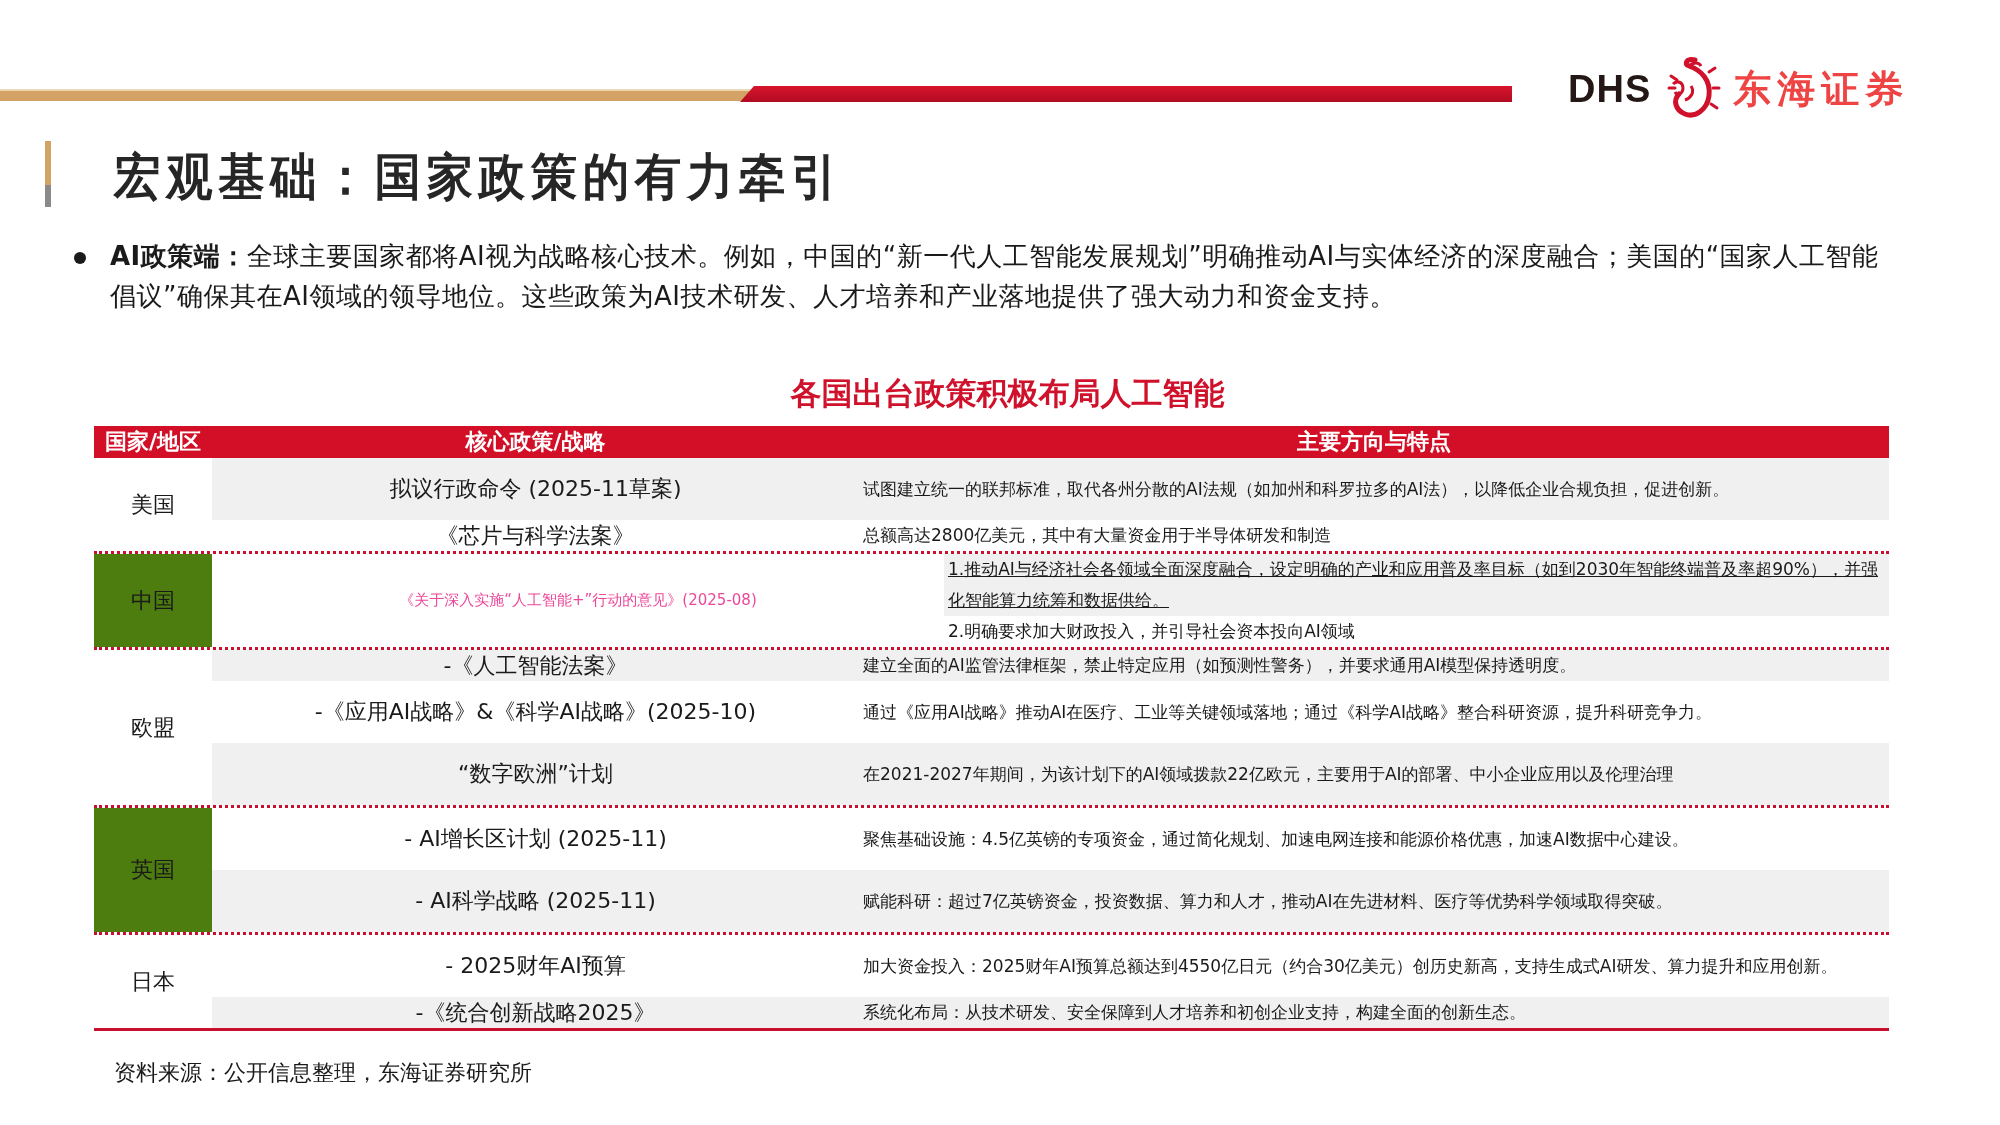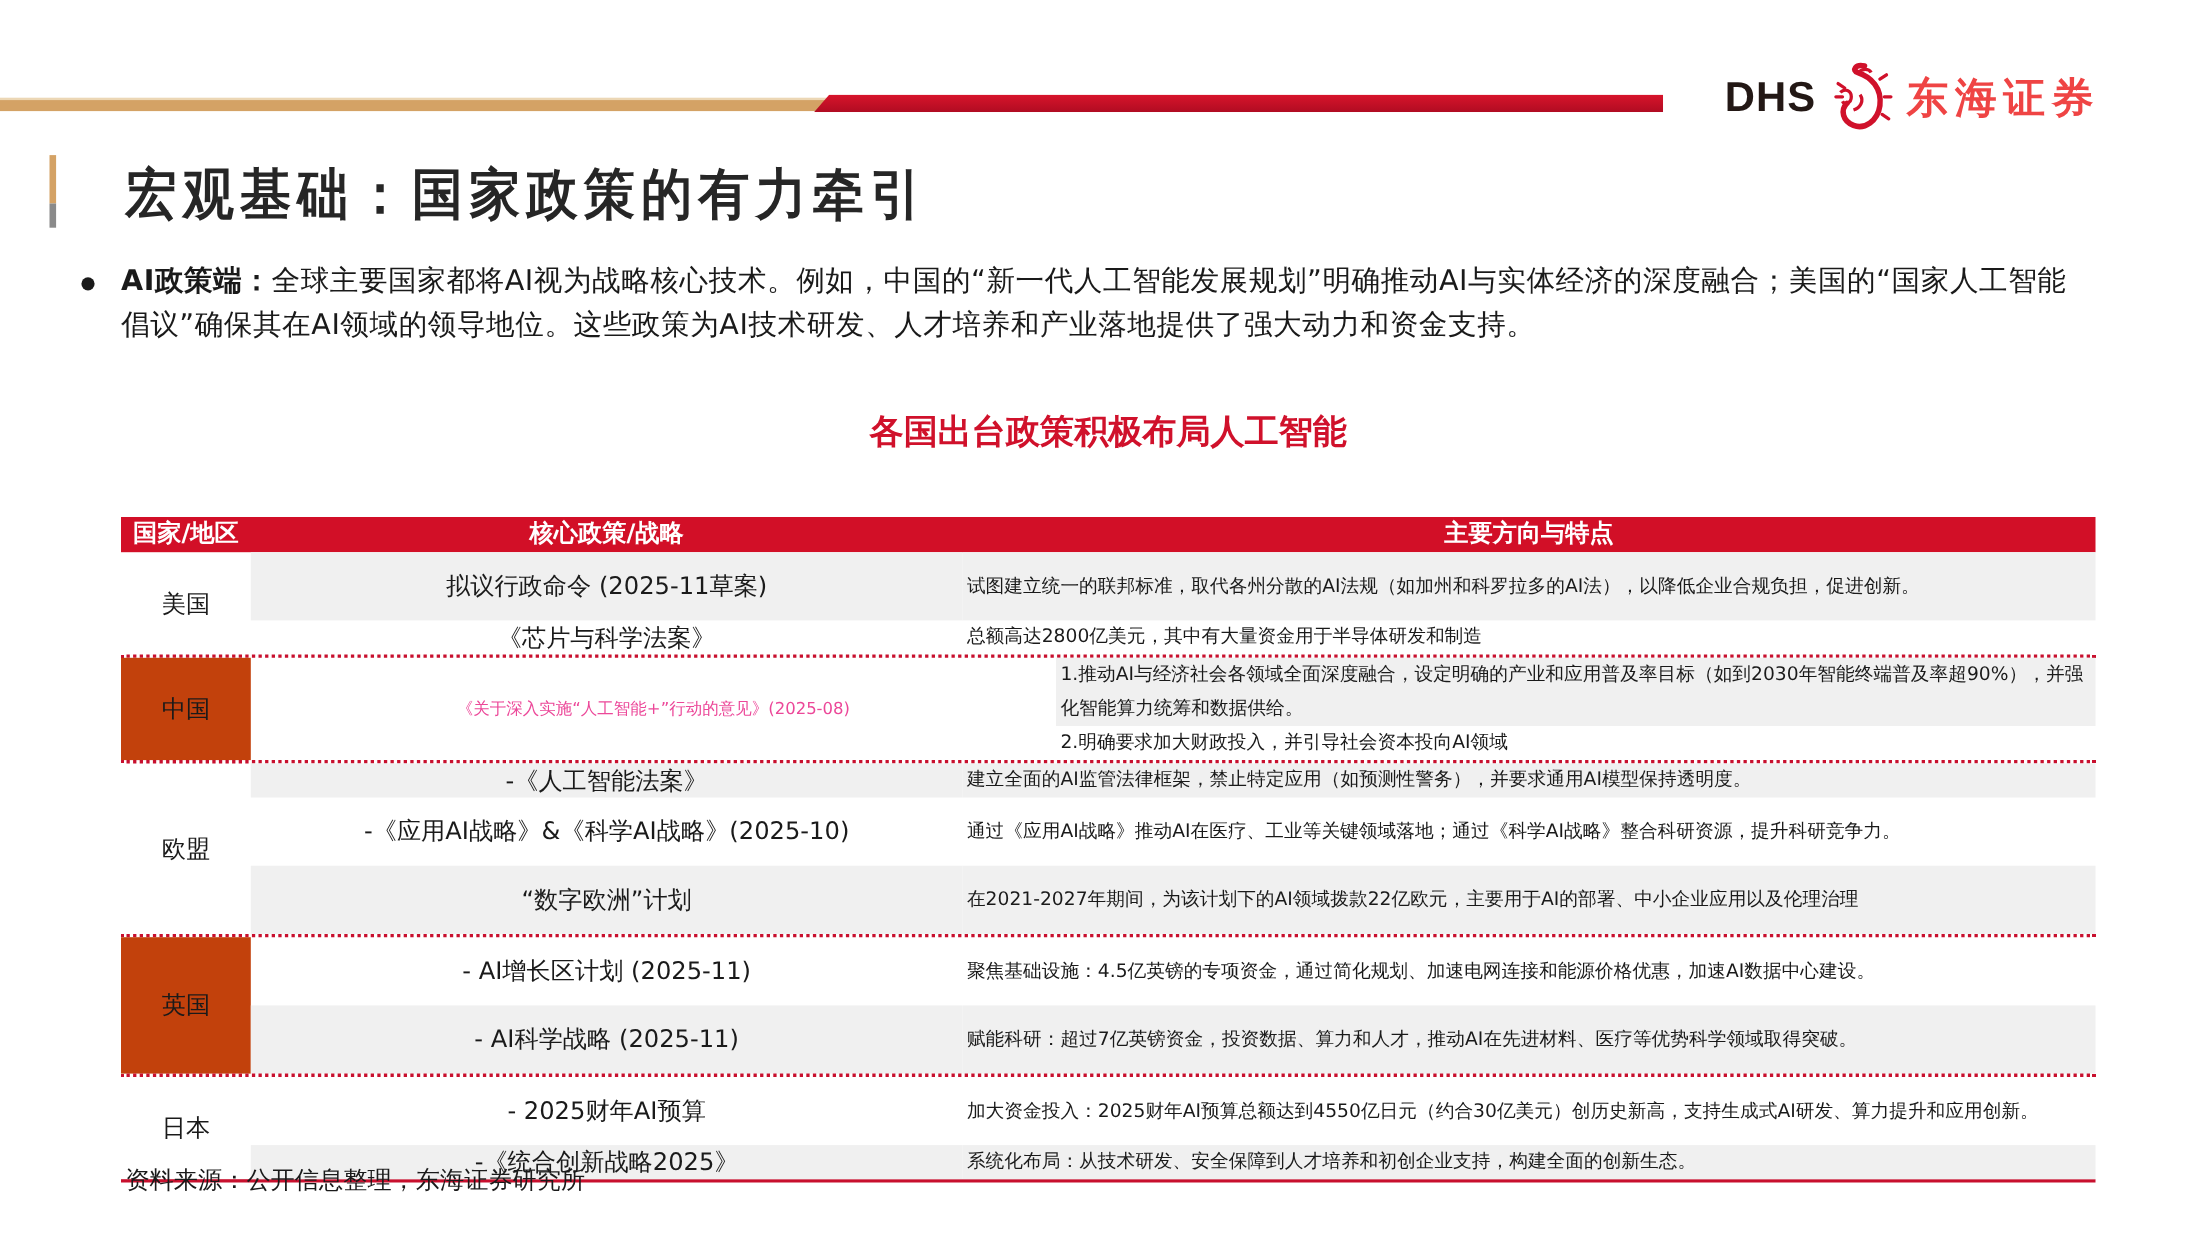--- a/index.html
+++ b/index.html
@@ -63,37 +63,37 @@
   }
   .bullet-text .lead { font-weight: bold; }
   
   .table-title {
     position: absolute; left: 110px; width: 1795px; top: 372px;
     text-align: center; font-size: 31px; font-weight: bold; color: #d0112b;
     line-height: 42px;
   }
   
   .tbl {
-    position: absolute; left: 110px; top: 426px; width: 1795px; margin-top: 44px;
+    position: absolute; left: 94px; top: 426px; width: 1795px;
   }
   .thead {
     display: flex; height: 32px; background: #d20f27; color: #ffffff;
     font-size: 22px; font-weight: bold; line-height: 32px;
   }
   .thead .c1 { width: 118px; text-align: center; }
   .thead .c2 { width: 647px; text-align: center; }
   .thead .c3 { flex: 1; text-align: center; }
   .group { display: flex; position: relative; }
   .group.sep { border-top: 3px dotted #c8102e; }
   .group.last { border-bottom: 3px solid #c8102e; }
   .country {
     width: 118px; display: flex; align-items: center; justify-content: center;
     font-size: 22px; color: #1a1a1a;
   }
-  .country.grey { background: #c2410c; }
+  .country.grey { background: #4d7c0f; }
   .rows { flex: 1; display: flex; flex-direction: column; }
   .row { display: flex; align-items: center; }
   .row.grey .policy, .row.grey .desc { background: #f0f0f0; }
   .policy {
     width: 647px; display: flex; align-items: center; justify-content: center;
     text-align: center; font-size: 22px; color: #1a1a1a; padding: 0 8px;
     box-sizing: border-box;
   }
   .desc {
     flex: 1; font-size: 17px; line-height: 31px; color: #1a1a1a;
@@ -102,21 +102,21 @@
   }
   .h1 { height: 31px; }
   .h2 { height: 62px; }
   
   .cn-wrap { flex: 1; display: flex; }
   .cn-policy {
     width: 732px; display: flex; align-items: center; justify-content: center;
     font-size: 15px; color: #ec4899;
   }
   .cn-descs { flex: 1; display: flex; flex-direction: column; }
-  .cn-descs .desc.grey { background: #f0f0f0; }
+  .cn-descs .desc.grey { background: #f0f0f0; text-decoration: underline; }
   .source {
     position: absolute; left: 114px; top: 1058px; font-size: 22px; color: #1a1a1a;
   }
 </style>
 </head>
 <body>
 
 <div class="band-tan"></div>
 <div class="band-tan-hl"></div>
 <div class="band-red"></div>

